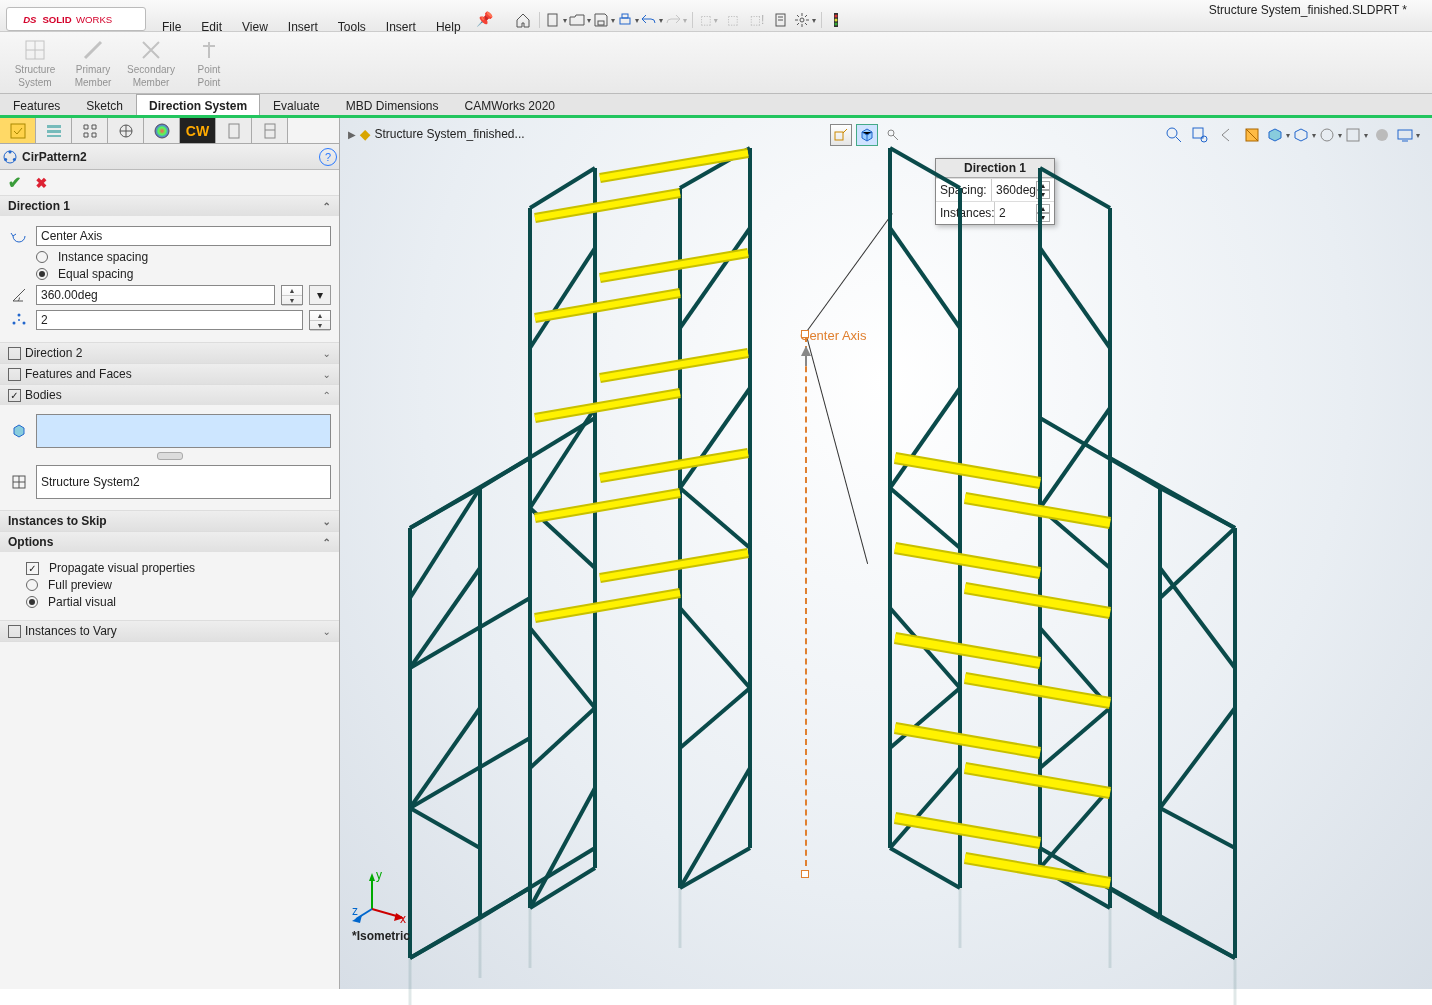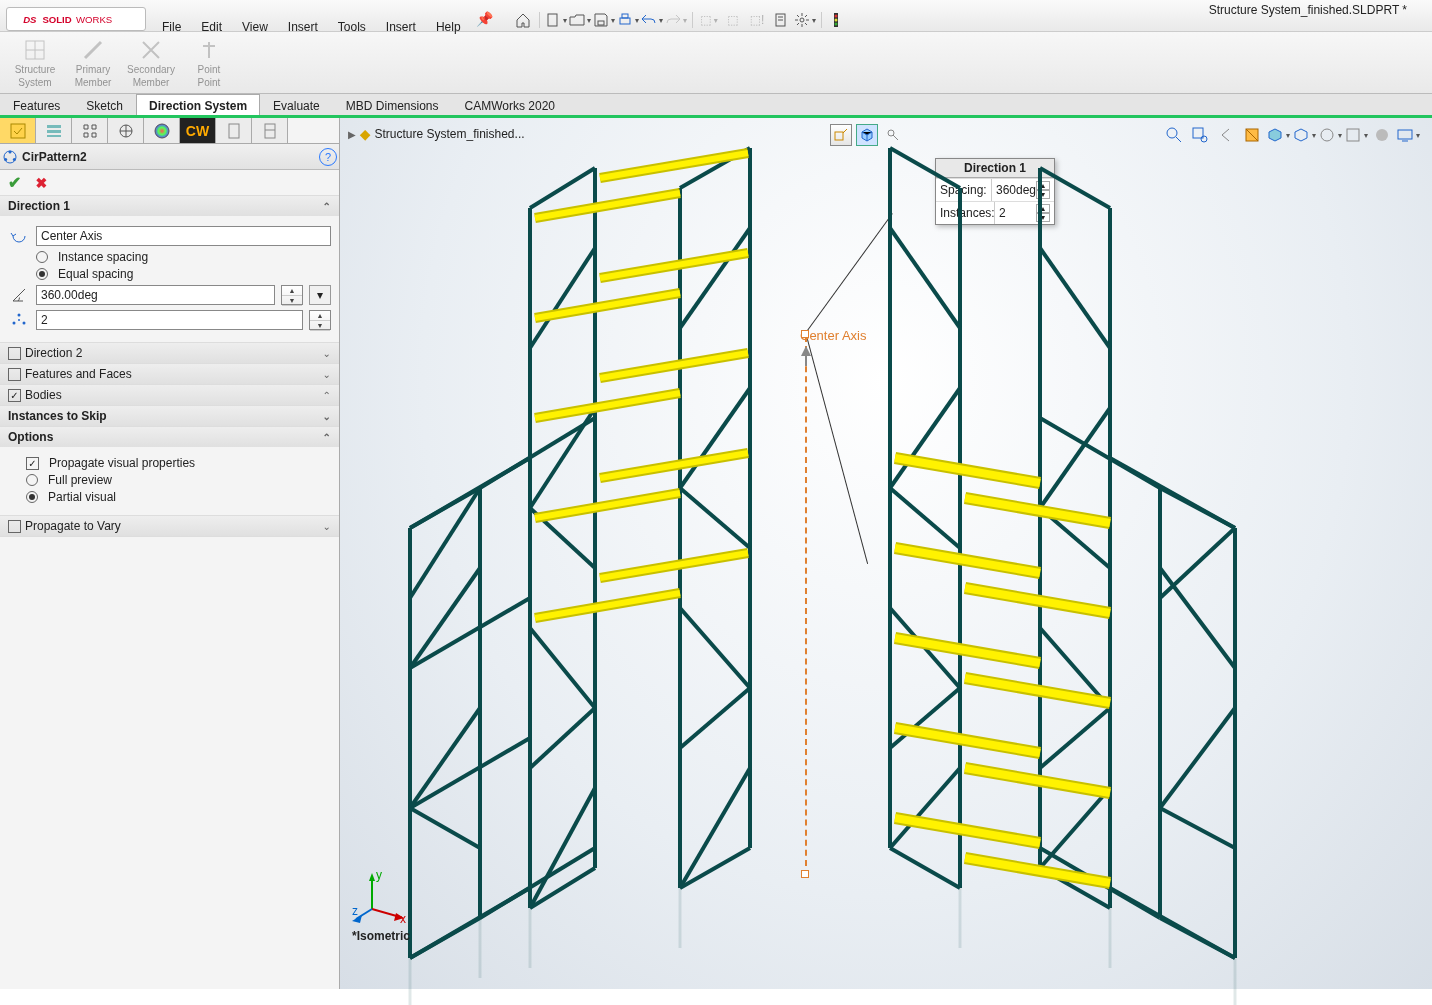--- a/index.html
+++ b/index.html
@@ -365,20 +365,43 @@
             <span class="chev">⌄</span>
           </div>
       </div>
 
       <div class="sect">
         <div class="sect-h" style="font-weight:normal">
             <span class="chk">✓</span>
             <span>Bodies</span>
             <span class="chev">⌃</span>
           </div>
+        <div class="sect-b">
+          <div class="row">
+            <div class="icbtn">
+                <svg width="18" height="18" viewBox="0 0 18 18">
+                  <path d="M4 6l5-3 5 3v6l-5 3-5-3z" fill="#8cd" stroke="#2266cc"></path>
+                </svg>
+              </div>
+            <div class="field blue" style="height:34px"></div>
+          </div>
+          <div style="height:10px;position:relative">
+              <div class="grip" style="position:static;margin:4px auto 0"></div>
+            </div>
+          <div class="row">
+            <div class="icbtn">
+                <svg width="18" height="18" viewBox="0 0 18 18">
+                  <rect x="3" y="3" width="12" height="12" fill="none" stroke="#555"></rect>
+                  <line x1="3" y1="9" x2="15" y2="9" stroke="#555"></line>
+                  <line x1="9" y1="3" x2="9" y2="15" stroke="#555"></line>
+                </svg>
+              </div>
+            <div class="field" style="height:34px">Structure System2</div>
+          </div>
+        </div>
       </div>
 
       <div class="sect">
         <div class="sect-h">
             <span>Instances to Skip</span>
             <span class="chev">⌄</span>
           </div>
       </div>
 
       <div class="sect">
@@ -398,21 +421,21 @@
           <div class="row" style="margin-left:18px">
               <span class="radio sel"></span>
               <span>Partial visual</span>
             </div>
         </div>
       </div>
 
       <div class="sect">
         <div class="sect-h" style="font-weight:normal">
             <span class="chk"></span>
-            <span>Propagate to Vary</span>
+            <span>Instances to Vary</span>
             <span class="chev">⌄</span>
           </div>
       </div>
     </div>
   </div>
 
   <div class="viewport">
     <div class="bread">
       <span class="tri">▶</span>
       <span class="cube">◆</span>

